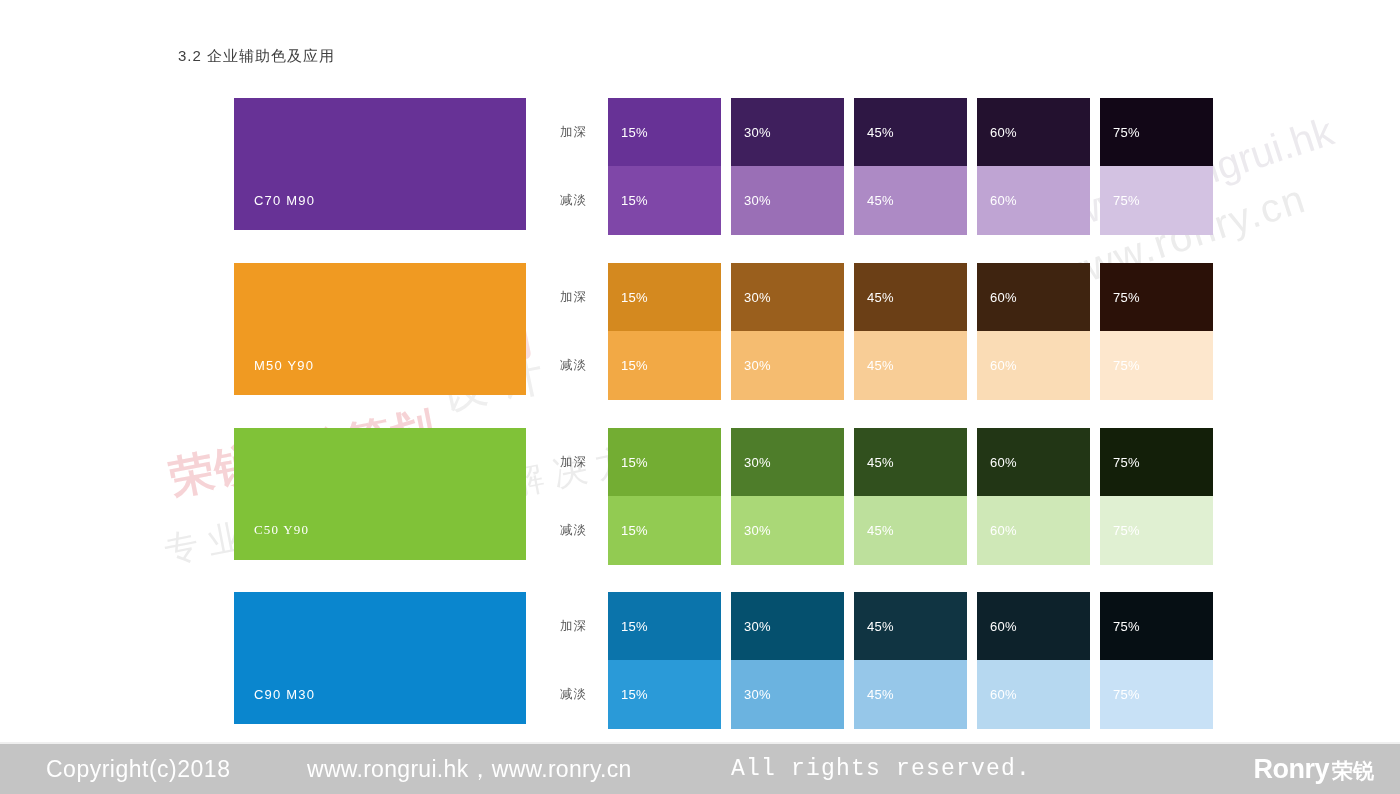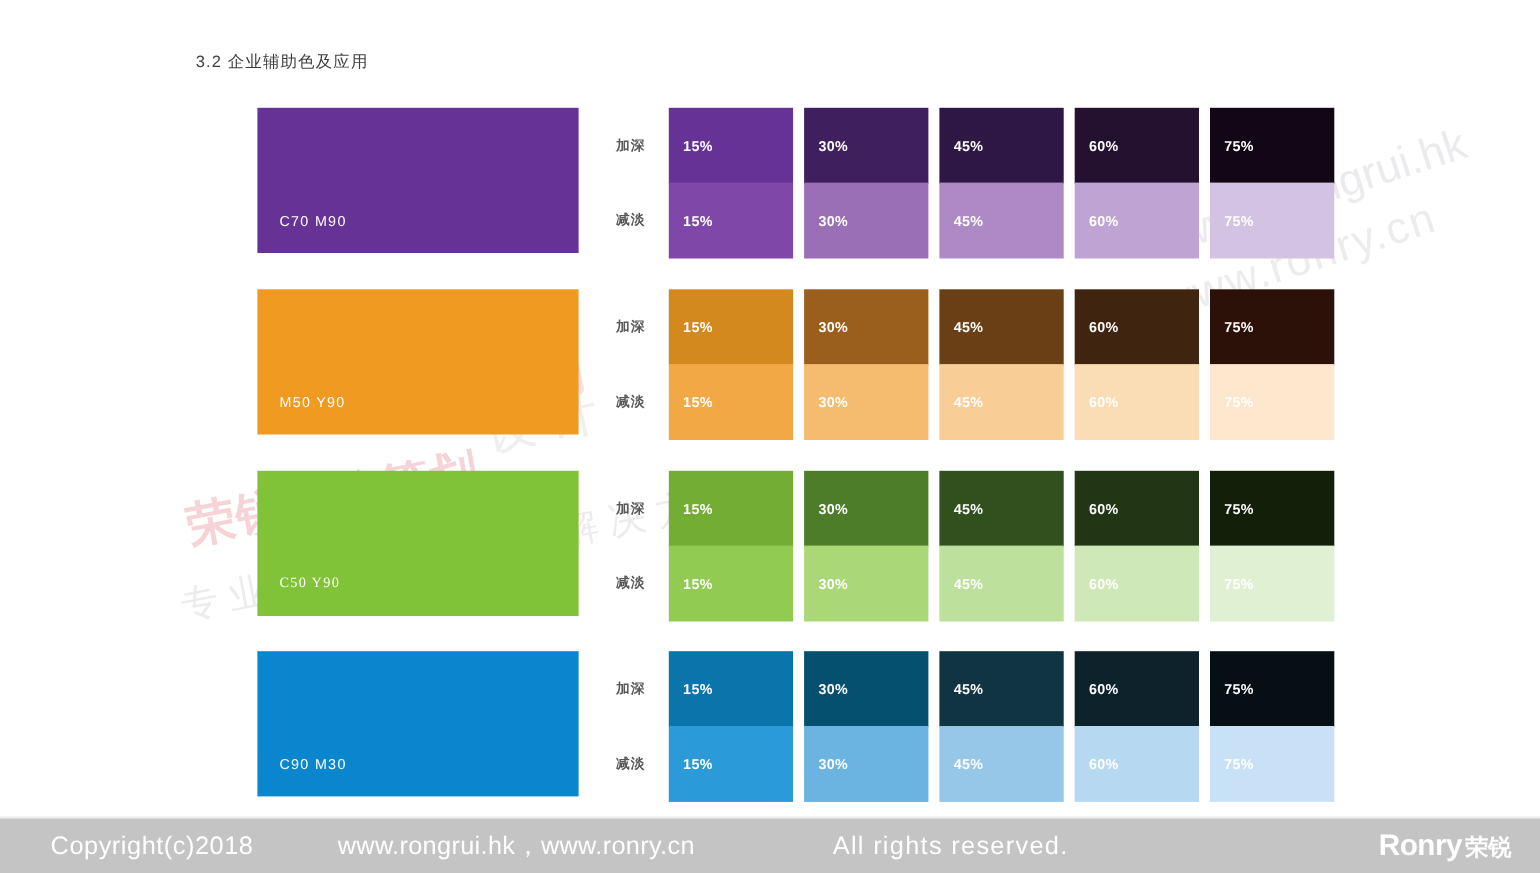--- a/index.html
+++ b/index.html
@@ -112,21 +112,20 @@
     letter-spacing: 1.2px;
     padding: 0 0 22px 20px;
   }
 
   .row-wrap { position: absolute; left: 560px; }
   .tint-row {
     position: absolute;
     left: 0;
     display: flex;
     align-items: center;
-    font-weight: bold;
   }
   .row-label {
     width: 48px;
     text-align: left;
     font-size: 12.5px;
     color: #585858;
     letter-spacing: 1px;
     flex: 0 0 auto;
     padding-right: 0;
   }
@@ -159,21 +158,21 @@
     position: absolute;
     top: 50%;
     transform: translateY(-50%);
     color: #ffffff;
     font-size: 23px;
     white-space: nowrap;
     letter-spacing: 0.5px;
   }
   .f-copy { left: 46px; }
   .f-urls { left: 307px; letter-spacing: 0.3px; }
-  .f-rights { left: 757px; letter-spacing: 1.2px; }
+  .f-rights { left: 731px; letter-spacing: 1.2px; font-family: Liberation Mono, monospace; }
   .logo {
     position: absolute;
     right: 26px; top: 50%;
     transform: translateY(-50%);
     display: flex;
     align-items: baseline;
     color: #ffffff;
   }
   .logo-en {
     font-size: 27px;

